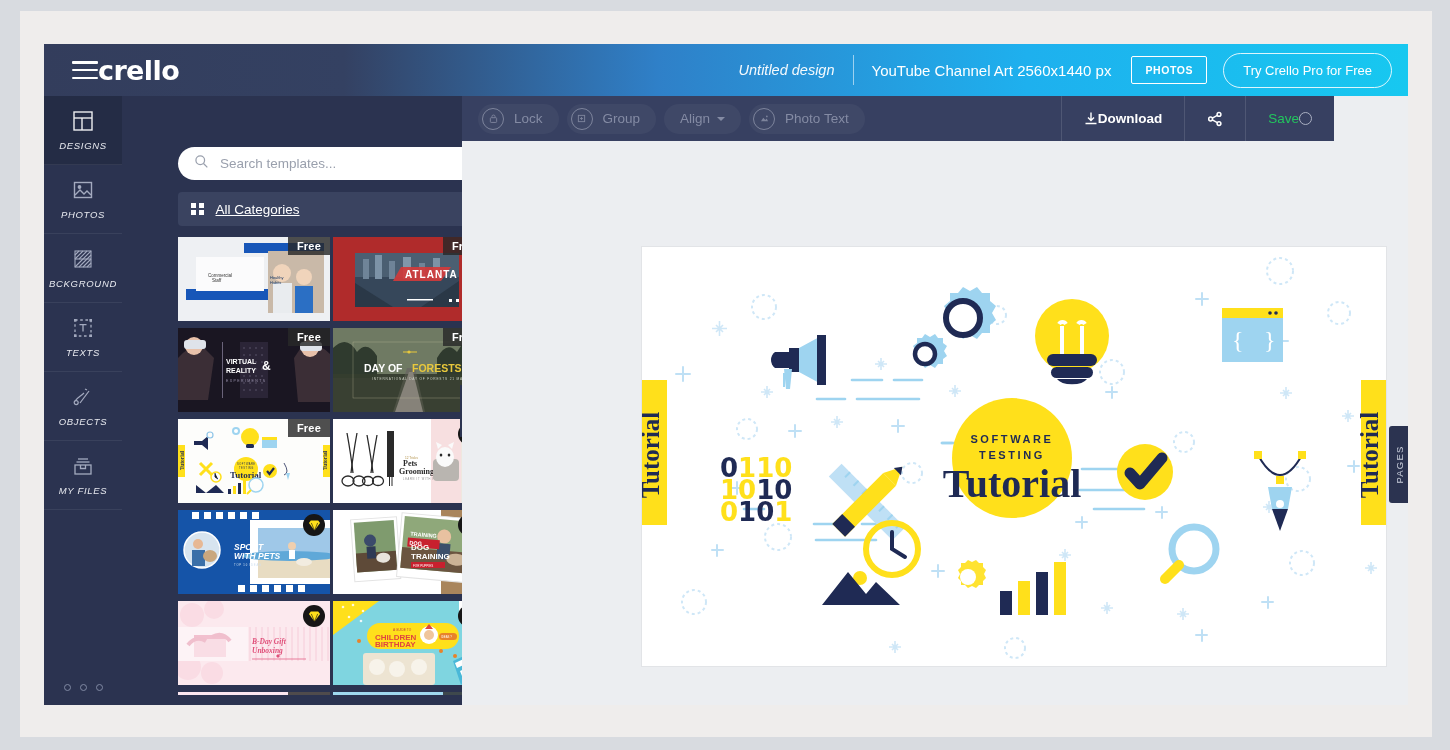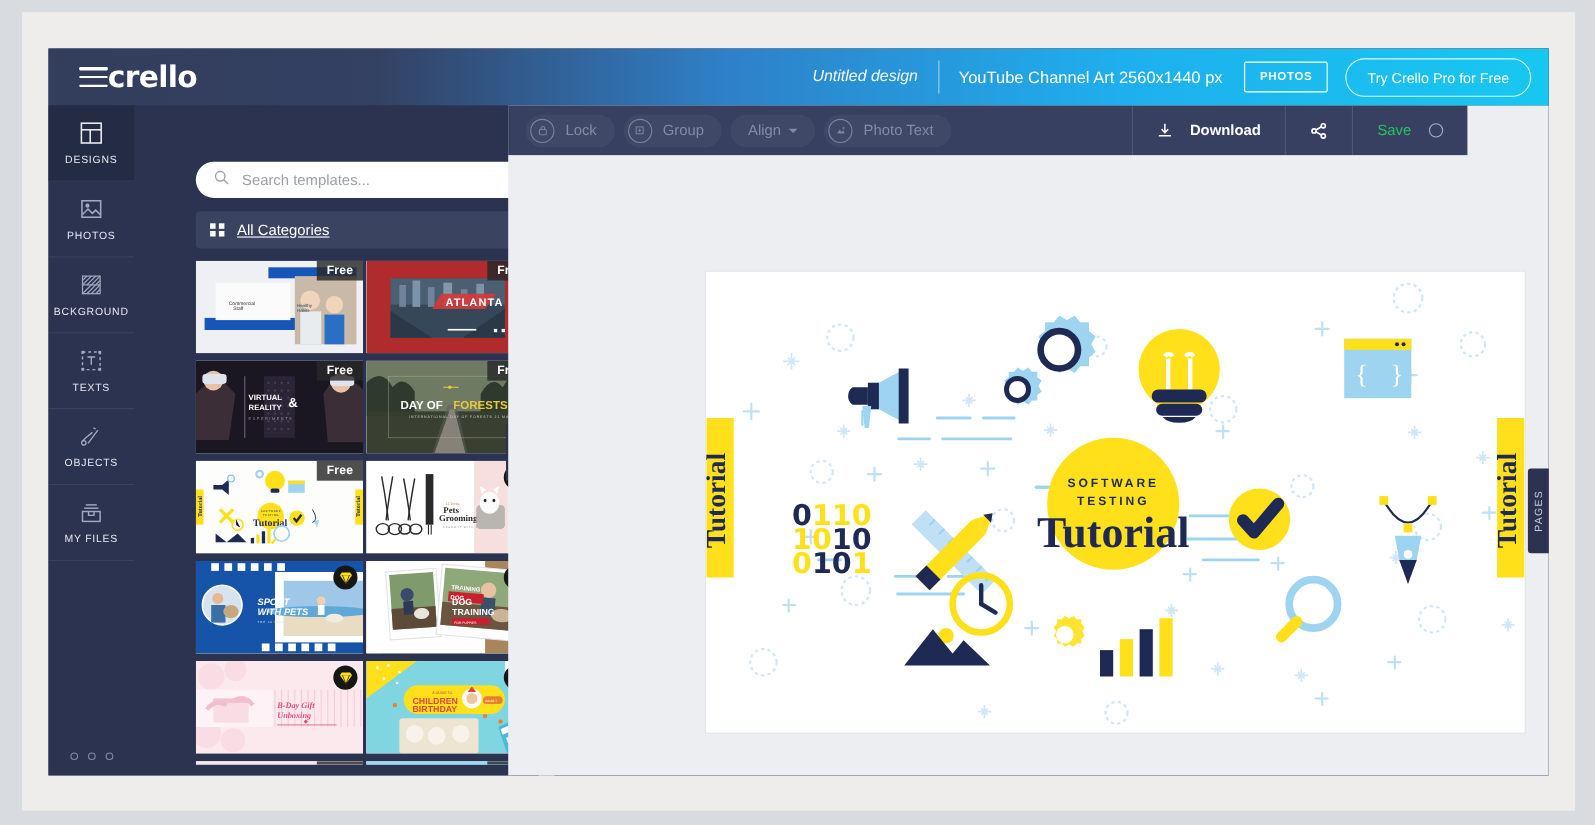--- a/index.html
+++ b/index.html
@@ -67,21 +67,21 @@
     background: #2b3350;
   }
   .rail-item {
     height: 69px; display: flex; flex-direction: column;
     align-items: center; justify-content: center; cursor: pointer;
     border-bottom: 1px solid rgba(255,255,255,.07);
   }
   .rail-item.active { background: #242c45; }
   .rail-ico { width: 24px; height: 24px; margin-bottom: 7px; opacity: .92; }
   .rail-label {
-    color: #e7e9ef; font-size: 9.5px; letter-spacing: .7px; font-weight: 500;
+    color: #e7e9ef; font-size: 9.5px; letter-spacing: .7px; font-weight: 500; font-style: italic;
   }
   .rail-dots {
     position: absolute; bottom: 14px; left: 0; width: 78px;
     display: flex; justify-content: center; gap: 9px;
   }
   .rail-dots i {
     width: 7px; height: 7px; border: 1px solid #8089a3; border-radius: 50%;
     display: block;
   }
 
@@ -184,21 +184,21 @@
   }
   .tool-label { color: #848ba4; font-size: 13.5px; }
   .mini-caret {
     width: 0; height: 0; margin-left: 7px;
     border-left: 4px solid transparent; border-right: 4px solid transparent;
     border-top: 4.5px solid #848ba4;
   }
   .ed-right { margin-left: auto; display: flex; align-items: center; height: 100%; }
   .ed-sep { width: 1px; height: 45px; background: rgba(255,255,255,.12); }
   .ed-act {
-    display: flex; align-items: center; gap: 16px; padding: 0 22px;
+    display: flex; align-items: center; gap: 0; padding: 0 22px;
     height: 45px; cursor: pointer;
   }
   .ed-act .t { color: #fff; font-size: 13.5px; font-weight: 700; }
   .ed-act.save .t { color: #22c55e; font-weight: 400; }
   .save-ring { width: 13px; height: 13px; border: 1.4px solid #aab0c2; border-radius: 50%; }
 
   
   .canvas-stage {
     position: absolute; left: 0; top: 45px; width: 946px; height: 564px;
   }

